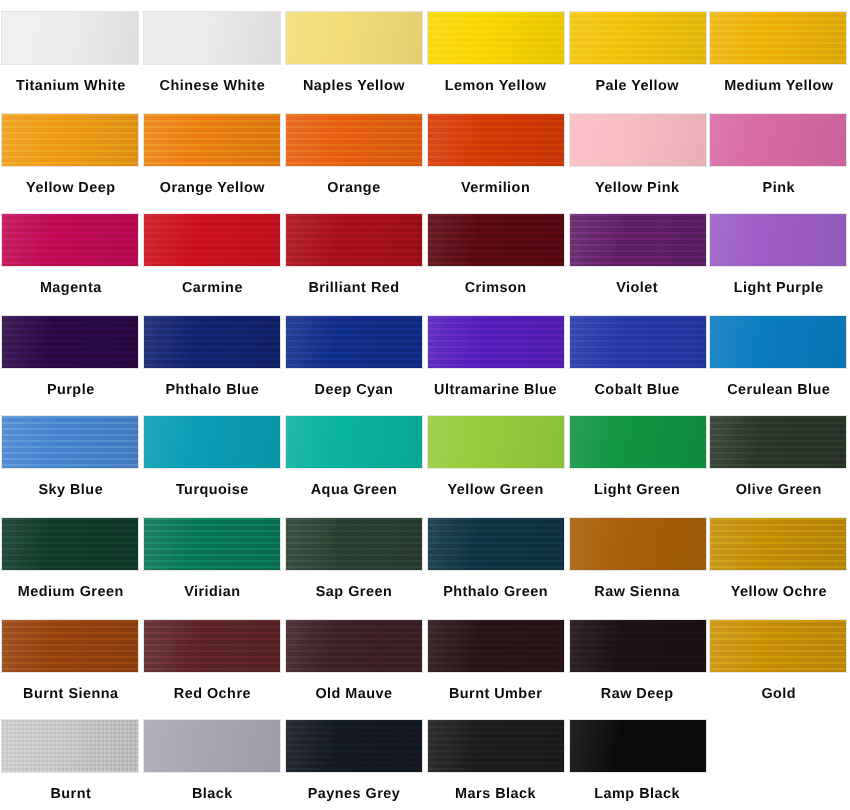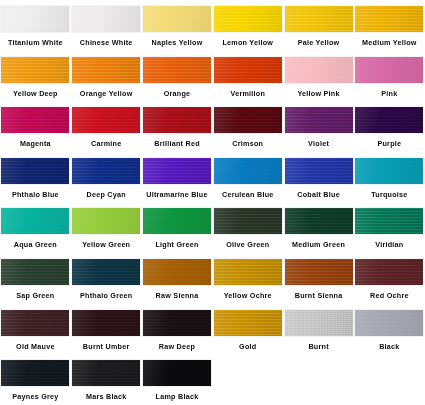--- a/index.html
+++ b/index.html
@@ -172,42 +172,50 @@
       </div>
       <div class="cell">
         <div class="chip texture-streak" style="background: rgb(93, 10, 18);"></div>
         <div class="label">Crimson</div>
       </div>
       <div class="cell">
         <div class="chip texture-streak" style="background: rgb(102, 32, 108);"></div>
         <div class="label">Violet</div>
       </div>
       <div class="cell">
+        <div class="chip texture-flat" style="background: rgb(158, 94, 198);"></div>
+        <div class="label">Light Purple</div>
+      </div>
+      <div class="cell">
         <div class="chip texture-streak" style="background: rgb(45, 8, 72);"></div>
         <div class="label">Purple</div>
       </div>
       <div class="cell">
         <div class="chip texture-streak" style="background: rgb(18, 37, 115);"></div>
         <div class="label">Phthalo Blue</div>
       </div>
       <div class="cell">
         <div class="chip texture-streak" style="background: rgb(18, 48, 142);"></div>
         <div class="label">Deep Cyan</div>
       </div>
       <div class="cell">
         <div class="chip texture-streak" style="background: rgb(90, 30, 192);"></div>
         <div class="label">Ultramarine Blue</div>
       </div>
       <div class="cell">
+        <div class="chip texture-streak" style="background: rgb(38, 59, 171);"></div>
+        <div class="label">Cobalt Blue</div>
+      </div>
+      <div class="cell">
         <div class="chip texture-flat" style="background: rgb(10, 124, 192);"></div>
         <div class="label">Cerulean Blue</div>
       </div>
       <div class="cell">
-        <div class="chip texture-streak" style="background: rgb(38, 59, 171);"></div>
-        <div class="label">Cobalt Blue</div>
+        <div class="chip texture-streak" style="background: rgb(78, 139, 210);"></div>
+        <div class="label">Sky  Blue</div>
       </div>
       <div class="cell">
         <div class="chip texture-flat" style="background: rgb(8, 158, 180);"></div>
         <div class="label">Turquoise</div>
       </div>
       <div class="cell">
         <div class="chip texture-flat" style="background: rgb(9, 179, 159);"></div>
         <div class="label">Aqua Green</div>
       </div>
       <div class="cell">

